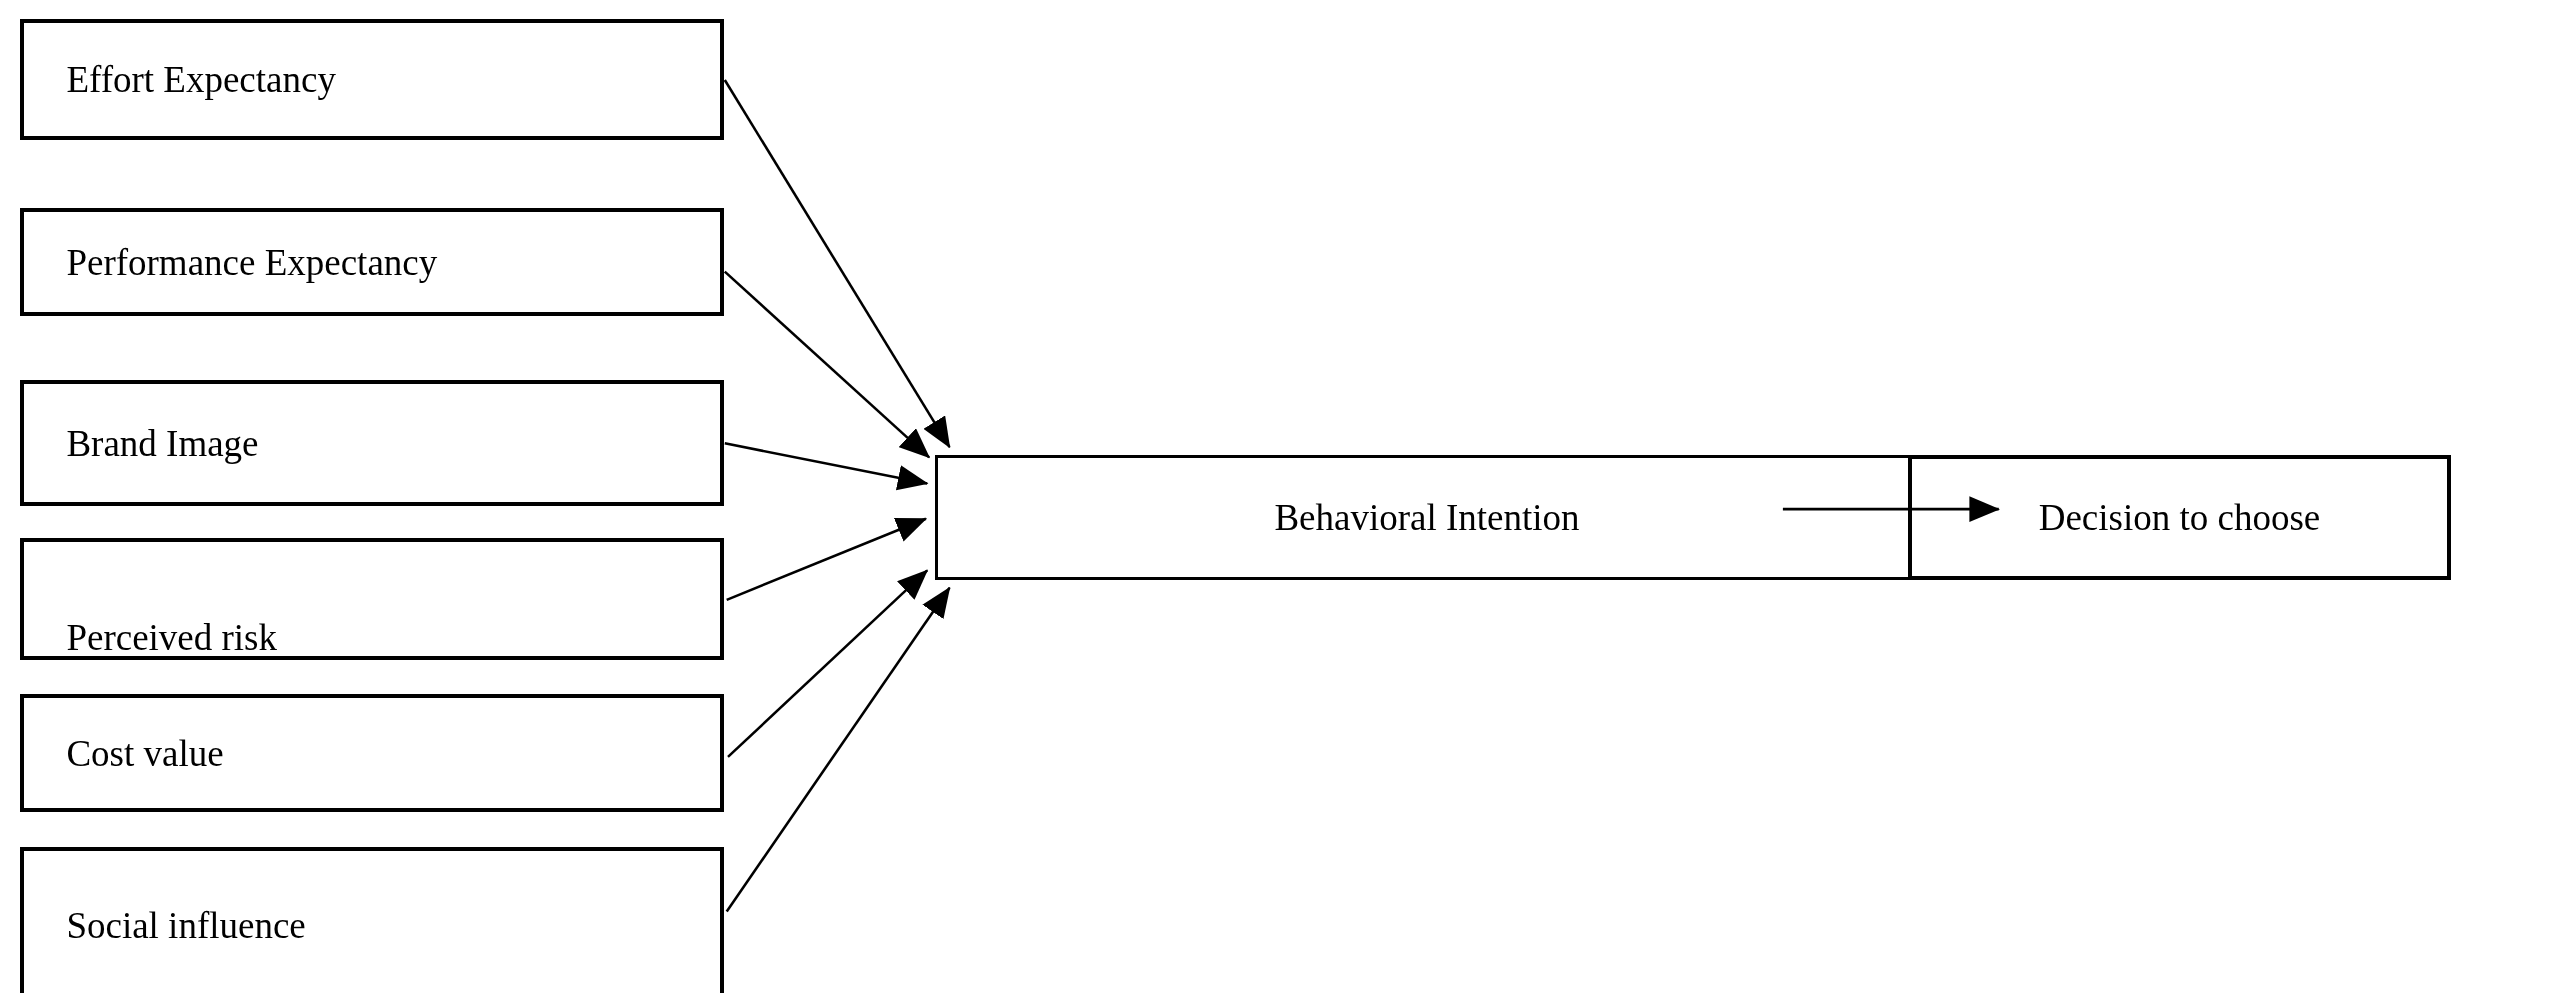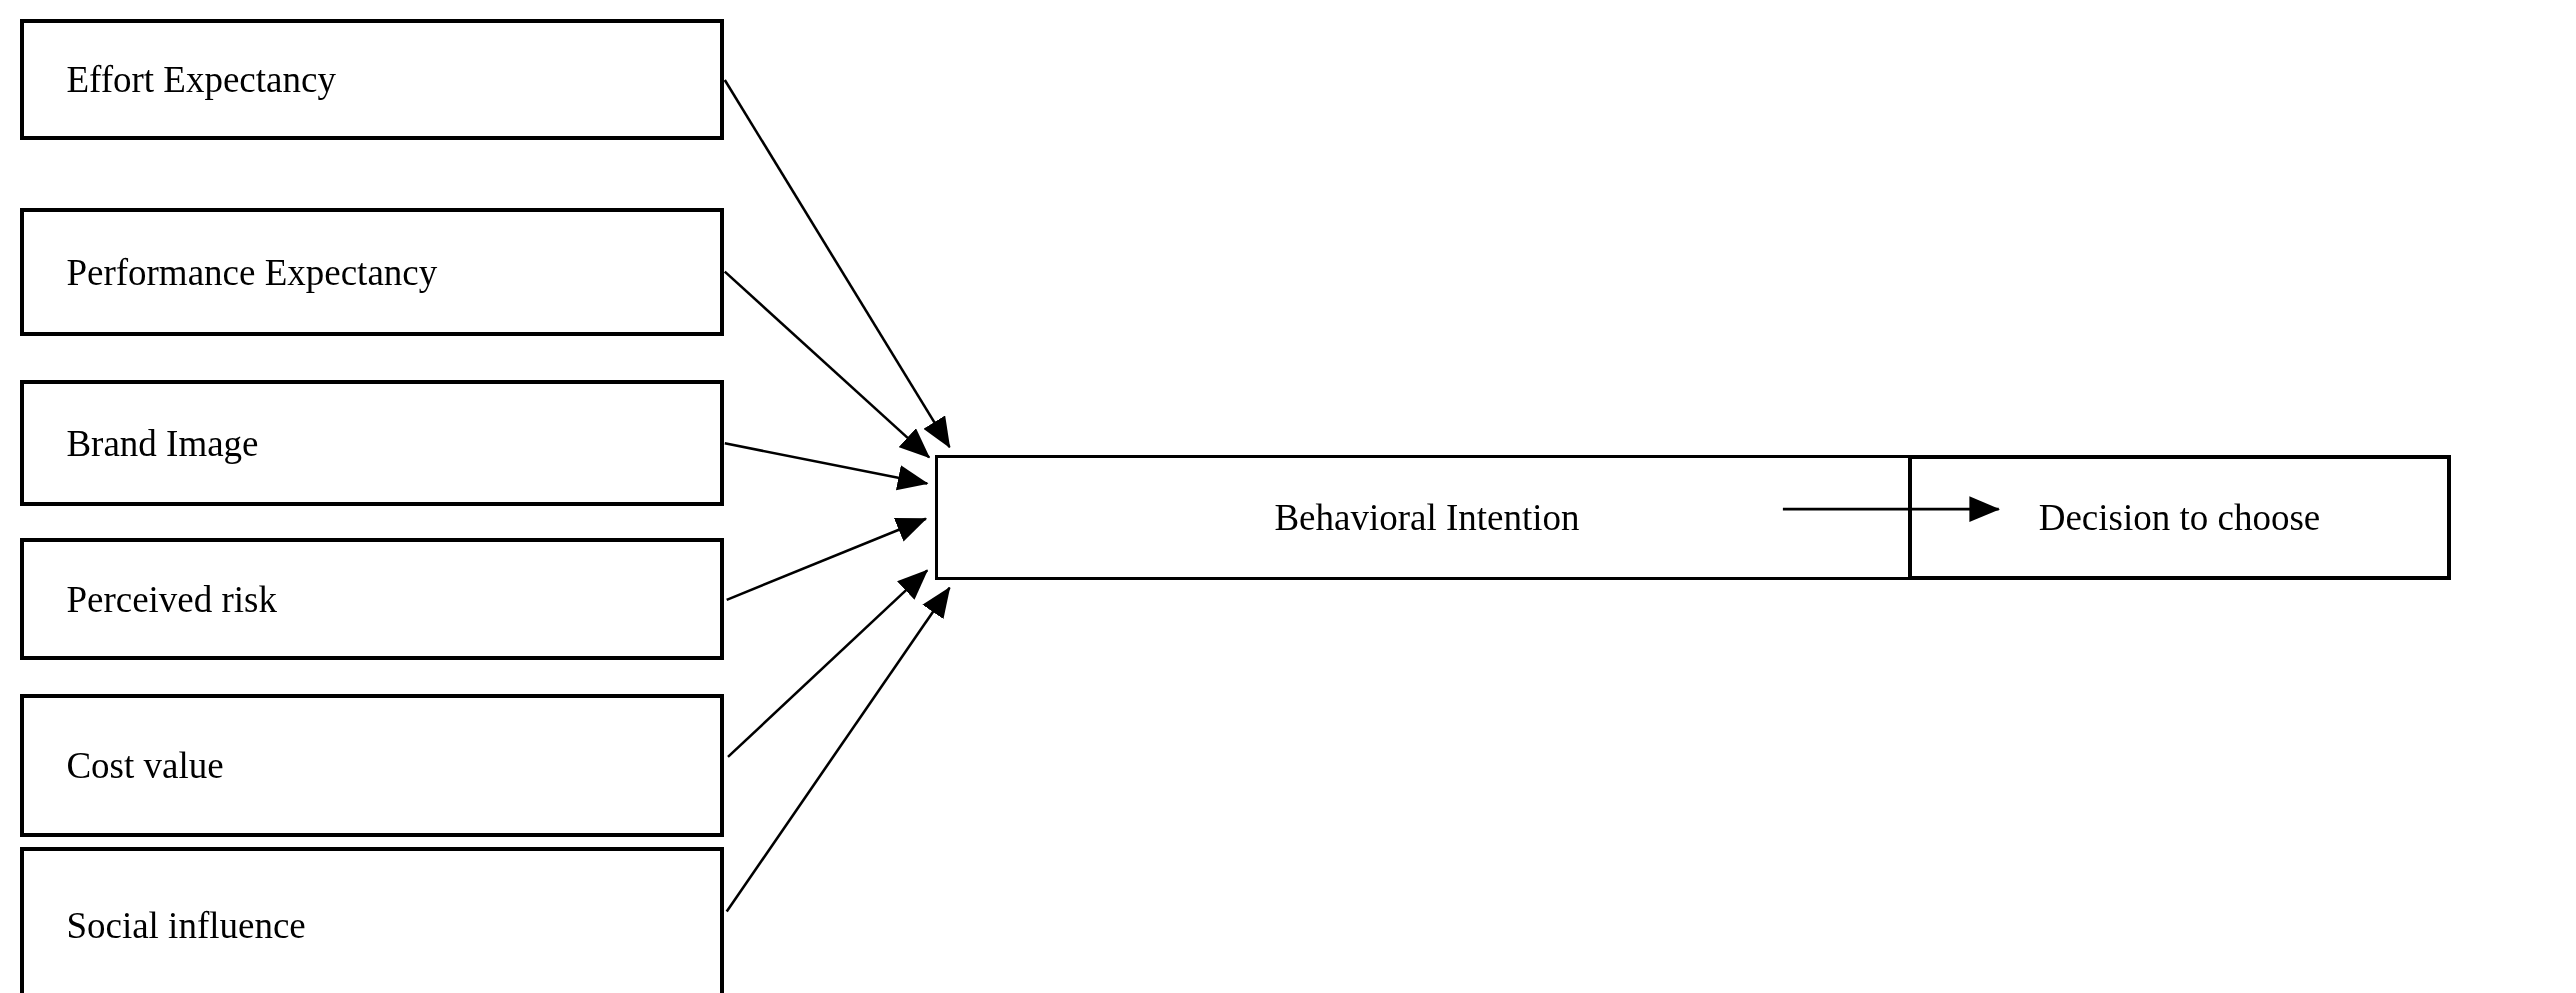--- a/index.html
+++ b/index.html
@@ -35,24 +35,24 @@
   }
   .center-node {
     border-width: 3.2px;
     justify-content: center;
   }
   .outcome-node {
     border-width: 4.5px;
     justify-content: center;
   }
   #n-effort      { top: 19px;   height: 121px; }
-  #n-performance { top: 208px;  height: 128px; }
+  #n-performance { top: 208px;  height: 108px; }
   #n-brand       { top: 380px;  height: 126px; }
-  #n-risk        { top: 538px;  height: 122px; }
-  #n-cost        { top: 694px; height: 143px; }
+  #n-risk        { top: 538px;  height: 122px; align-items: flex-end; }
+  #n-cost        { top: 694px; height: 118px; }
   #n-social      { top: 847px; height: 156px; }
   #n-bi          { left: 935px; top: 455px; width: 984px; height: 125px; }
   #n-decision    { left: 1908px; top: 455px; width: 543px;  height: 125px; }
   svg.arrows {
     position: absolute;
     left: 0;
     top: 0;
     pointer-events: none;
   }
   svg.arrows line {

